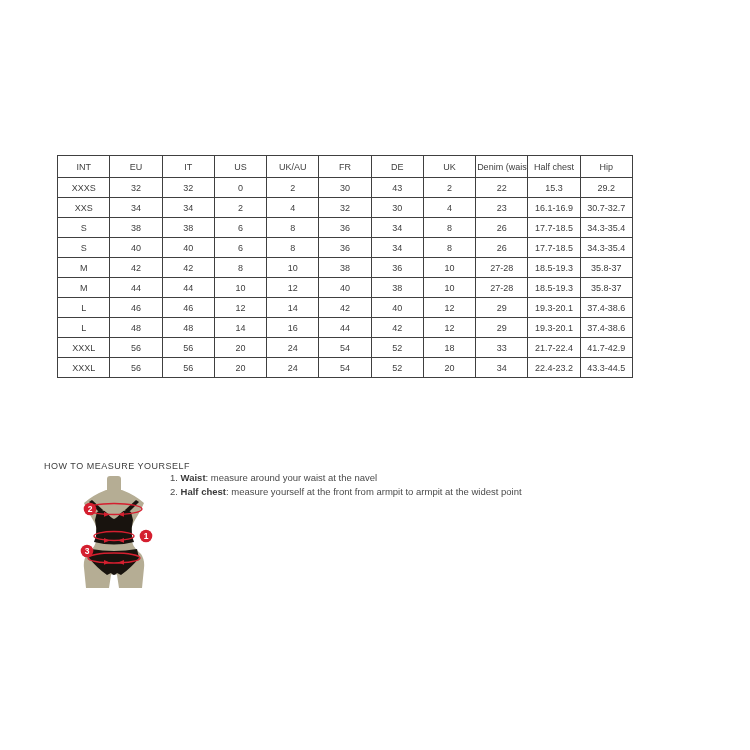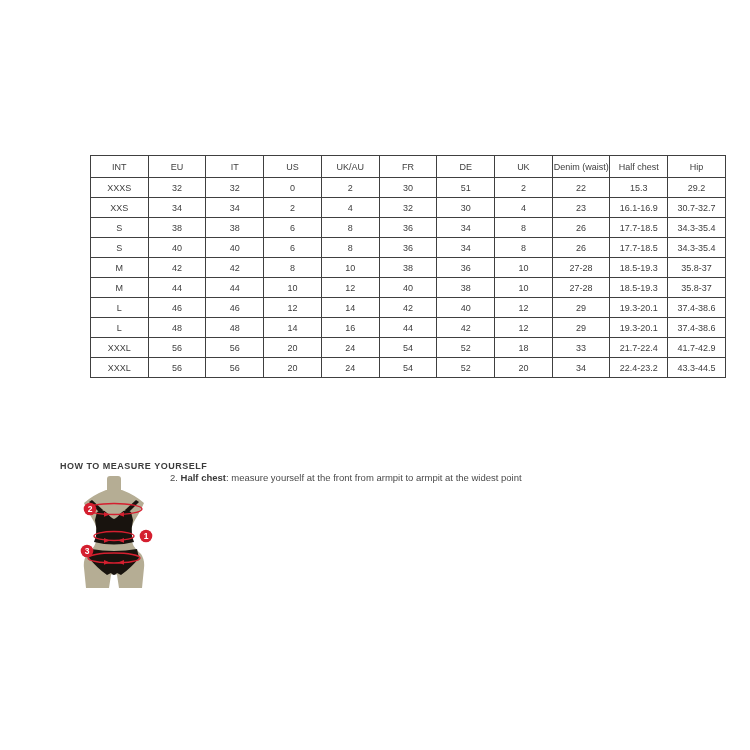--- a/index.html
+++ b/index.html
@@ -2,33 +2,33 @@
 <html><head>
 <meta charset="utf-8">
 <style>
   html,body{margin:0;padding:0;}
   body{
     width:750px;height:750px;background:#ffffff;position:relative;
     font-family:"Liberation Sans", sans-serif;overflow:hidden;
     -webkit-font-smoothing:antialiased;
   }
   .size-table{
-    position:absolute;left:57px;top:155px;width:636px;
-    border-collapse:collapse;table-layout:fixed;margin-left:33px;
+    position:absolute;left:57px;top:155px;width:576px;
+    border-collapse:collapse;table-layout:fixed;
   }
   .size-table th,.size-table td{
     border:1px solid #404040;text-align:center;vertical-align:middle;
     font-size:9px;color:#3d3d3d;font-weight:normal;padding:0 1px;
     overflow:hidden;white-space:nowrap;
   }
   .size-table thead th{height:21px;}
   .size-table tbody td{height:19px;}
   .measure-heading{
-    position:absolute;left:60px;top:461px;
-    font-size:9px;font-weight:bold;letter-spacing:0.5px;color:#3c3c3c;
+    position:absolute;left:44px;top:461px;
+    font-size:9px;font-weight:normal;letter-spacing:0.5px;color:#3c3c3c;
   }
   .figure-wrap{position:absolute;left:73px;top:476px;width:95px;height:120px;}
   .steps{
     position:absolute;left:170px;top:471px;width:330px;
     font-size:9.5px;color:#4a4a4a;
   }
   .steps .step{line-height:14px;white-space:nowrap;}
   .steps .step-label{font-weight:bold;color:#3a3a3a;}
 </style>
 </head>
@@ -51,21 +51,21 @@
       </tr>
   </thead>
   <tbody>
       <tr>
         <td>XXXS</td>
         <td>32</td>
         <td>32</td>
         <td>0</td>
         <td>2</td>
         <td>30</td>
-        <td>51</td>
+        <td>43</td>
         <td>2</td>
         <td>22</td>
         <td>15.3</td>
         <td>29.2</td>
       </tr>
       <tr>
         <td>XXS</td>
         <td>34</td>
         <td>34</td>
         <td>2</td>
@@ -238,14 +238,15 @@
       <text x="17" y="36" fill="#ffffff">2</text>
       <circle cx="73" cy="60" r="6.3" fill="#d41f2f"></circle>
       <text x="73" y="63" fill="#ffffff">1</text>
       <circle cx="14" cy="75" r="6.3" fill="#d41f2f"></circle>
       <text x="14" y="78" fill="#ffffff">3</text>
     </g>
   </svg>
 </div>
 
 <div class="steps">
+    <div class="step"><span>1. </span><span class="step-label">Waist</span><span>: measure around your waist at the navel</span></div>
     <div class="step"><span>2. </span><span class="step-label">Half chest</span><span>: measure yourself at the front from armpit to armpit at the widest point</span></div>
   </div>
 
 </body></html>

